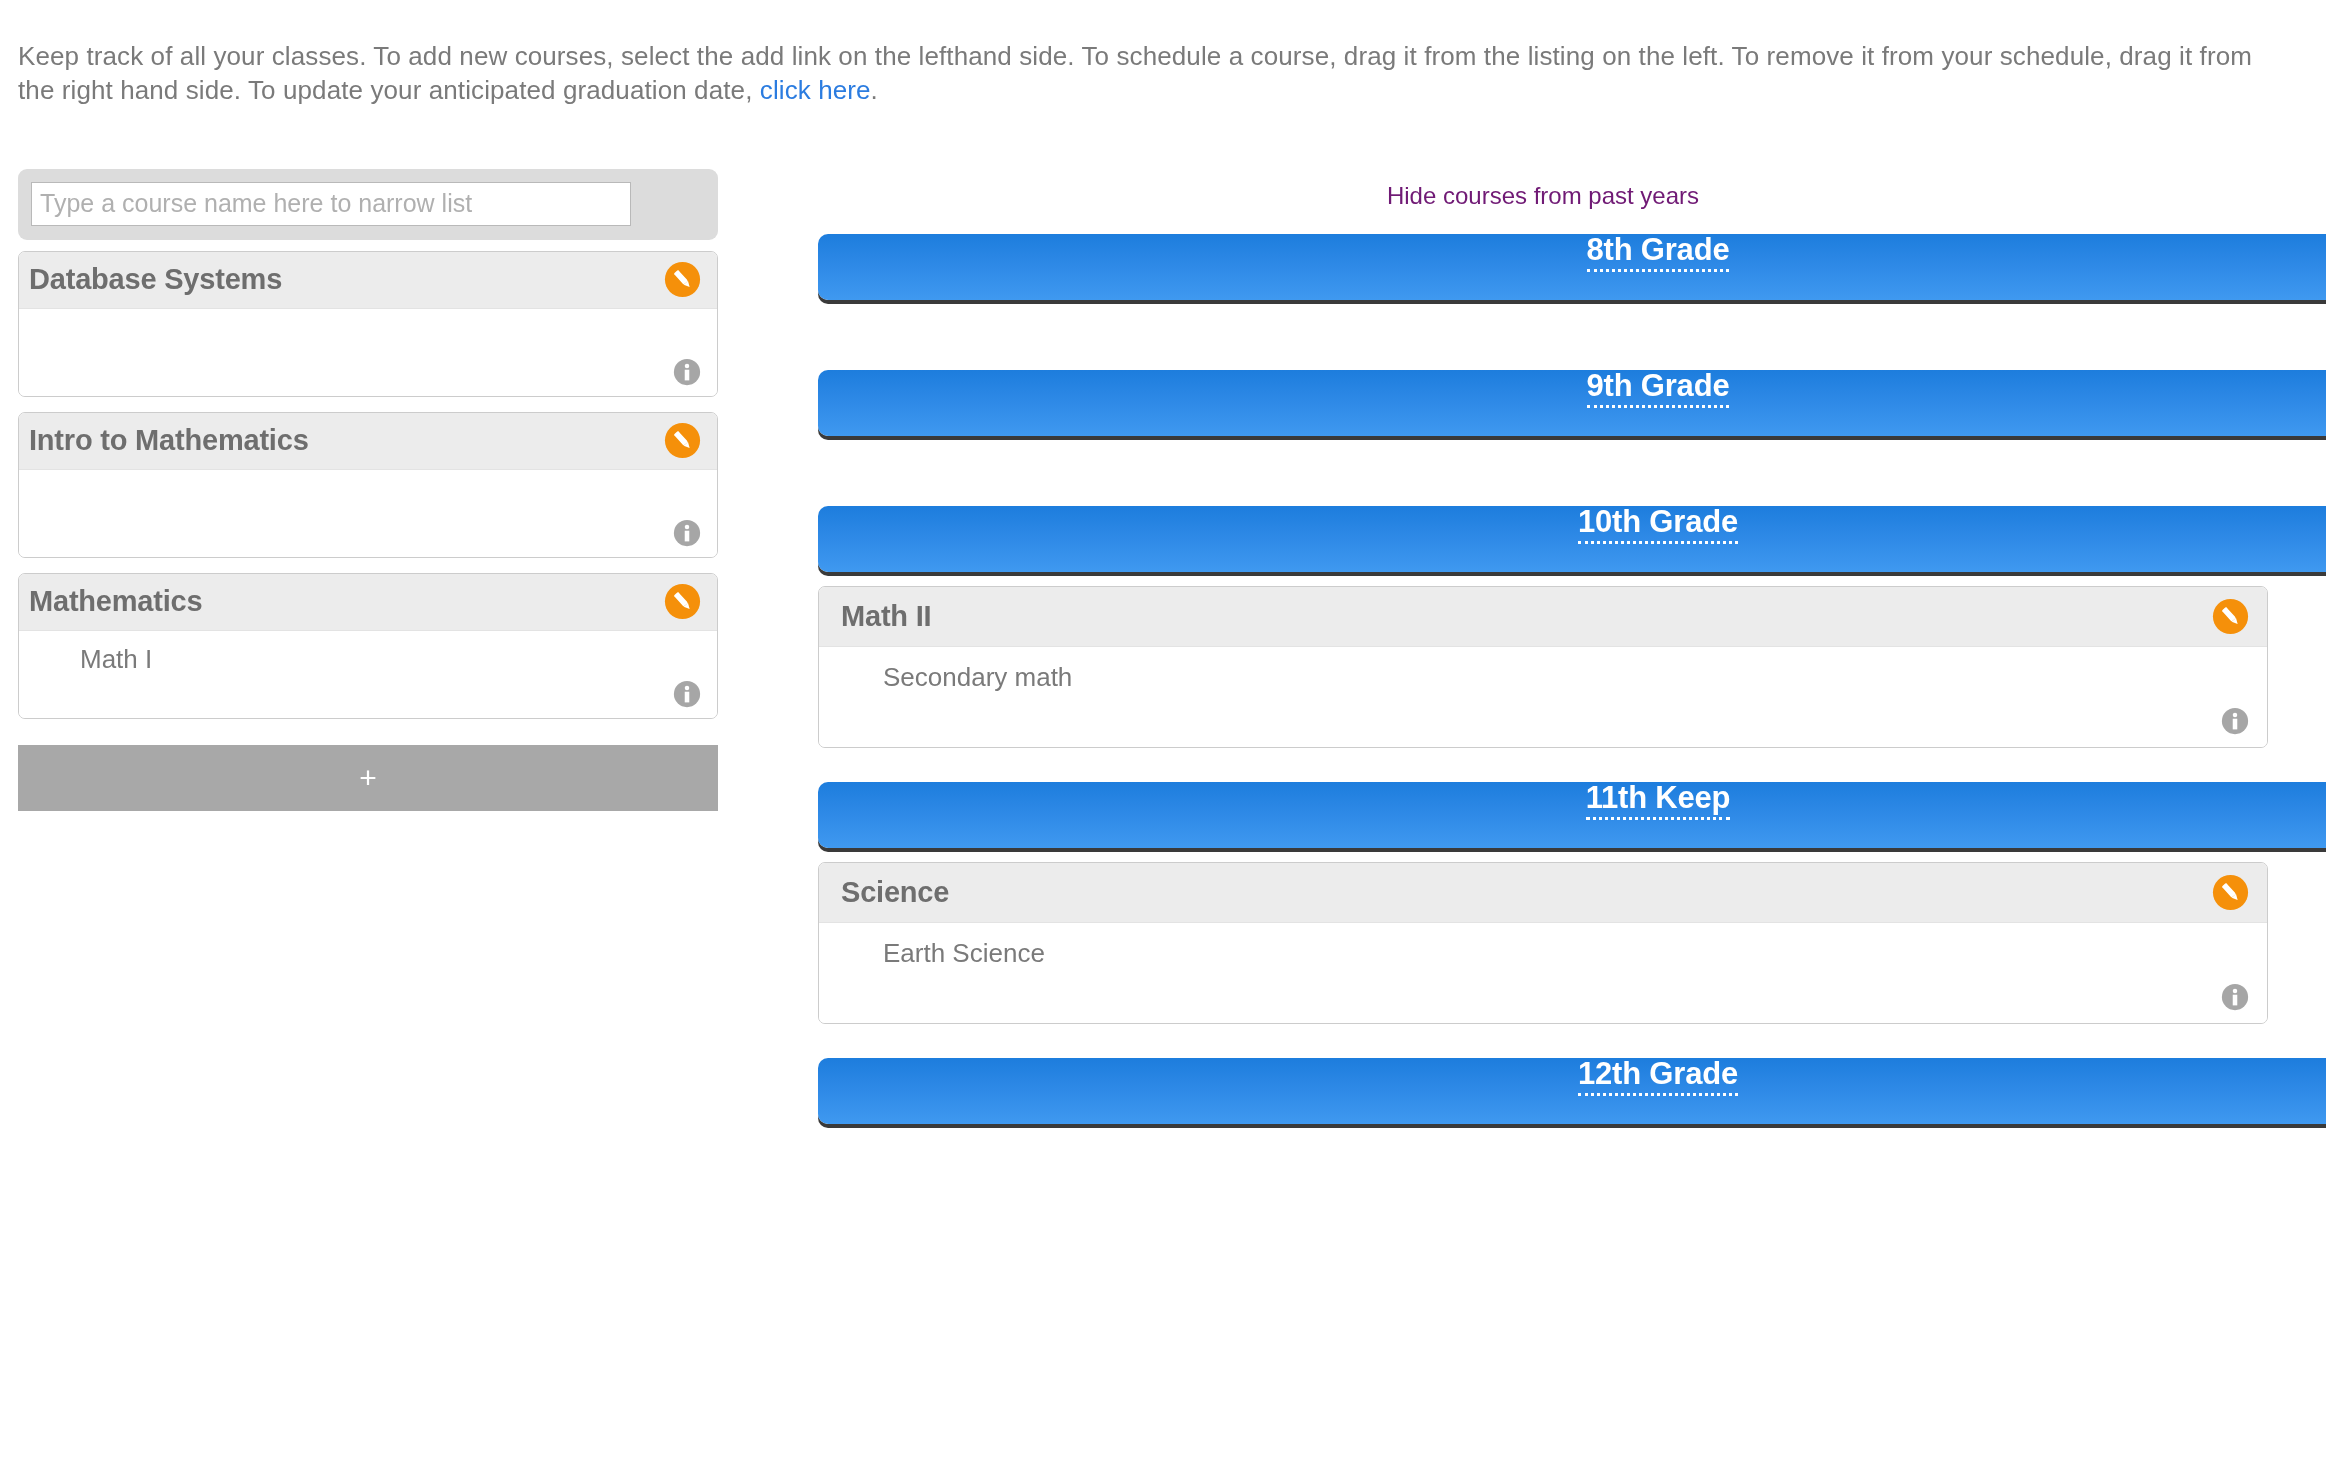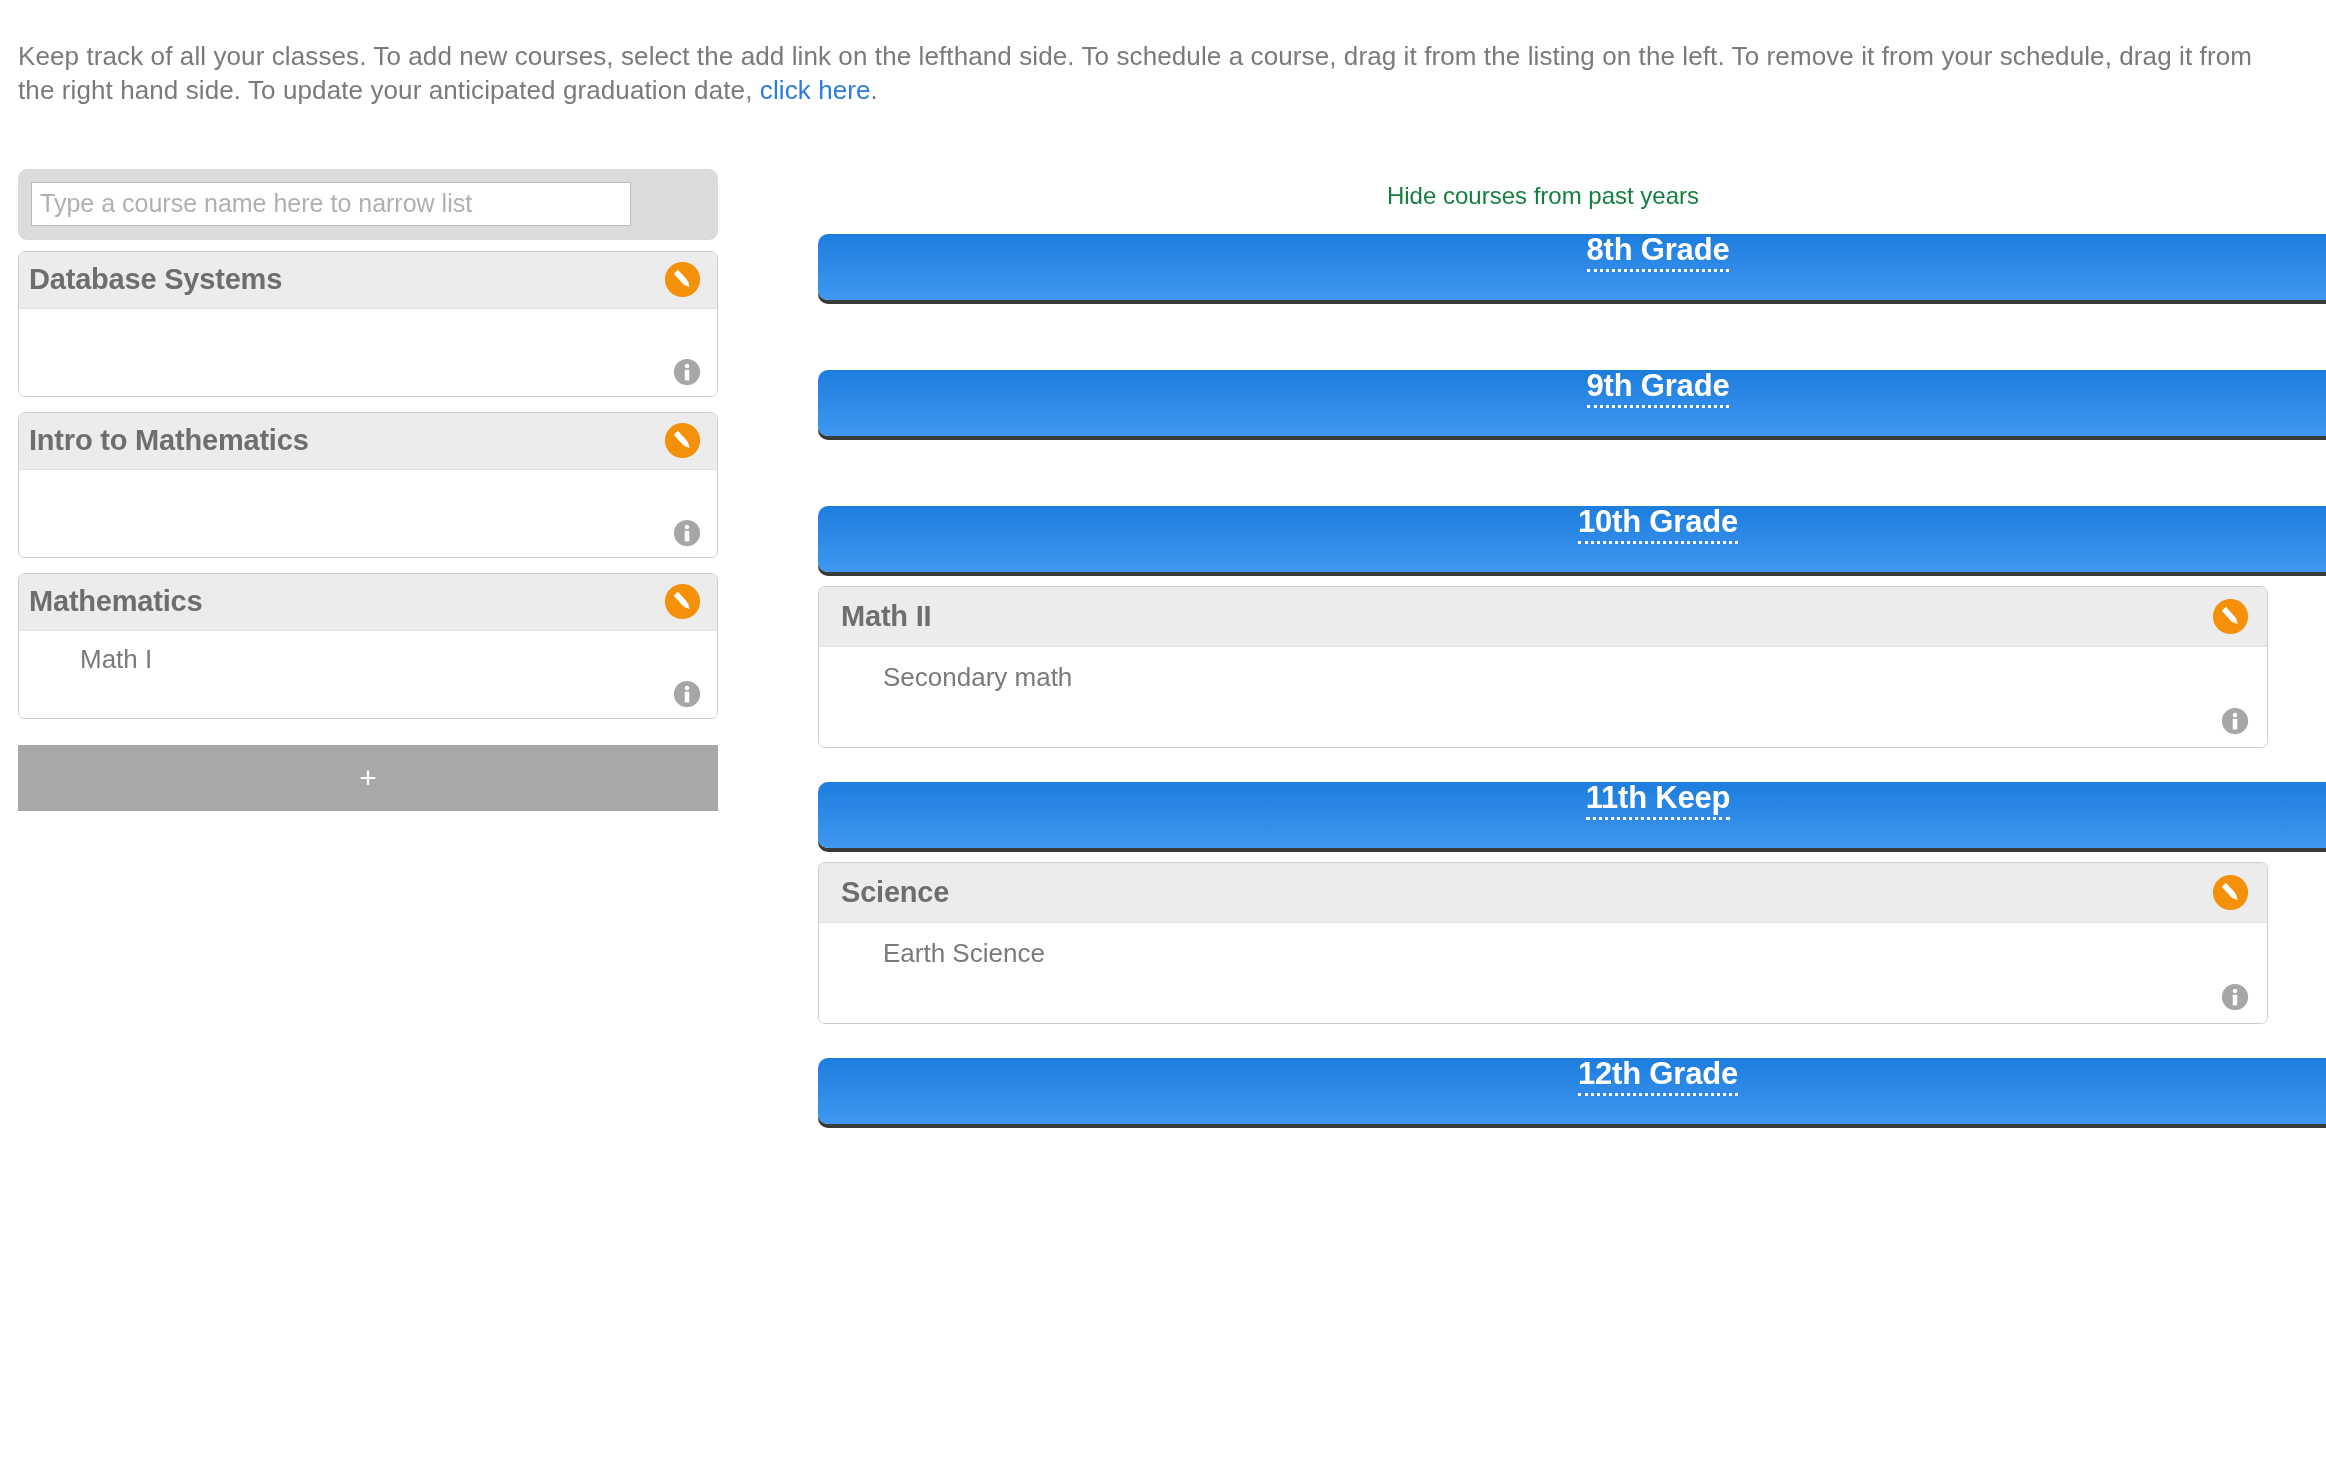--- a/index.html
+++ b/index.html
@@ -140,21 +140,21 @@
     top: 48px;
     width: 1450px;
   }
 
   .hide-link-row {
     text-align: center;
     margin-bottom: 22px;
     height: 30px;
   }
   .hide-link {
-    color: #15803d;
+    color: #701a75;
     font-size: 24px;
     text-decoration: none;
     cursor: pointer;
   }
 
   .grade-btn {
     width: 1680px;
     height: 66px;
     border: none;
     border-radius: 10px;

